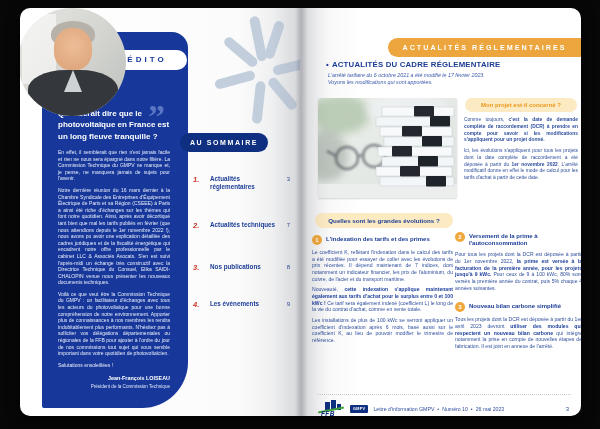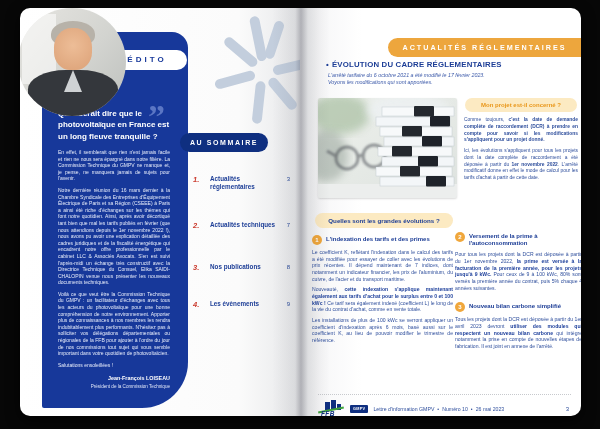--- a/index.html
+++ b/index.html
@@ -183,21 +183,21 @@
       </div>
     </div>
 
     <div class="page page-right">
 
       <div class="section-pill">
         <span>ACTUALITÉS RÉGLEMENTAIRES</span>
       </div>
 
       <div class="article-title">
-        <span class="bullet">•</span><span>ÉVOLUTION DU CADRE RÉGLEMENTAIRES</span>
+        <span class="bullet">•</span><span>ACTUALITÉS DU CADRE RÉGLEMENTAIRE</span>
       </div>
       <div class="article-subtitle">
         <div>L'arrêté tarifaire du 6 octobre 2021 a été modifié le 17 février 2023.</div>
         <div>Voyons les modifications qui sont apportées.</div>
       </div>
 
       <div class="doc-photo">
         <svg viewBox="0 0 139 100" width="139" height="100">
           <defs>
             <linearGradient id="bgG" x1="0" y1="0" x2="1" y2="1">

